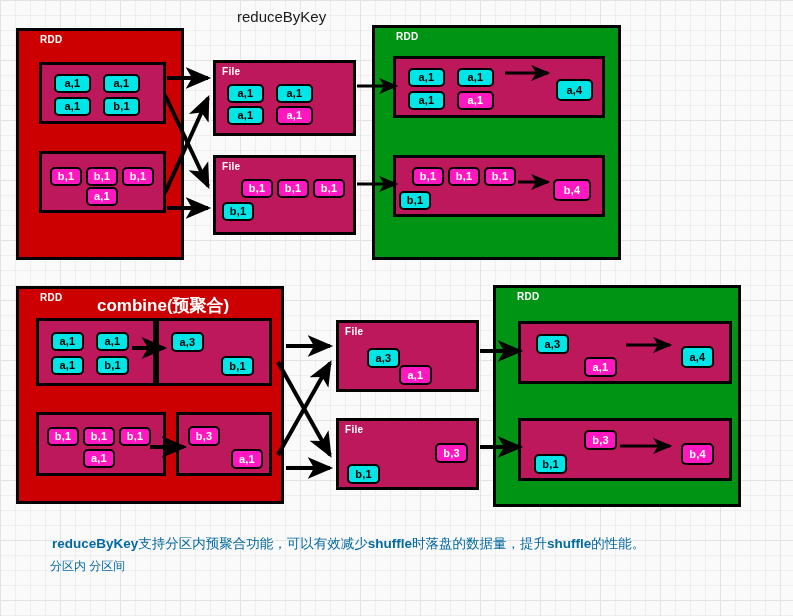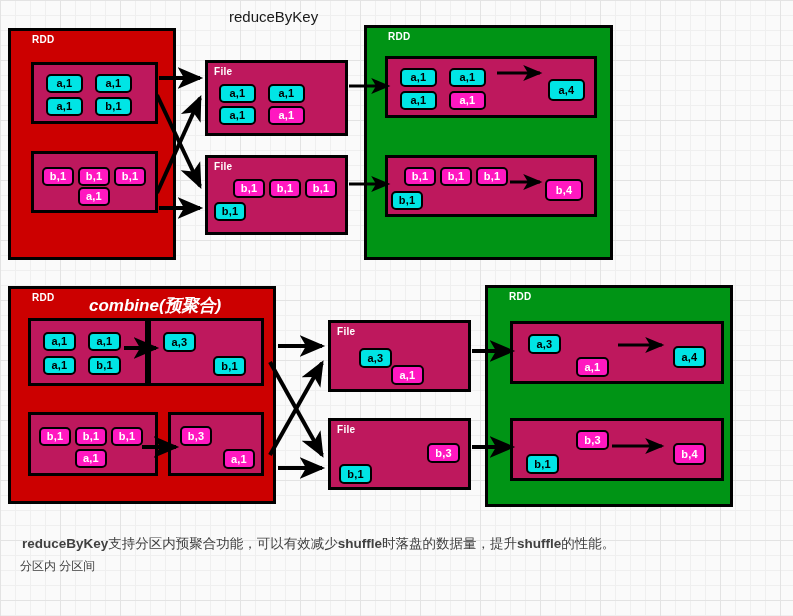--- a/index.html
+++ b/index.html
@@ -13,21 +13,21 @@
       linear-gradient(to bottom, #efefef 1px, transparent 1px);
     background-size:
       60px 60px,
       60px 60px,
       15px 15px,
       15px 15px;
     font-family:"Liberation Sans", sans-serif;
     overflow:hidden;
     position:relative;
   }
-  #stage{position:absolute;left:0;top:0;width:775px;height:616px;}
+  #stage{position:absolute;left:8px;top:0;width:775px;height:616px;}
 
   .abs{position:absolute;box-sizing:border-box;}
 
   
   .rdd{border:3px solid #000;}
   .rdd.red{background:#cc0000;}
   .rdd.green{background:#009415;}
   .rdd-label{
     position:absolute;left:6px;top:3px;color:#ffffff;
     font-size:10px;font-weight:bold;letter-spacing:0.3px;line-height:12px;padding-left:15px;
@@ -47,31 +47,30 @@
     display:flex;align-items:center;justify-content:center;
     font-size:11px;font-weight:bold;line-height:1;
     letter-spacing:0.2px;
   }
   .chip.cyan{background:#00e5e5;color:#000;}
   .chip.magenta{background:#ff18c0;color:#fff;}
 
   .combine-title{
     position:absolute;color:#ffffff;font-weight:bold;font-size:17px;
     white-space:nowrap;
-    font-style:italic;
   }
 
   .page-title{
     position:absolute;color:#1a1a1a;font-size:15px;white-space:nowrap;
   }
 
   svg.arrows{position:absolute;left:0;top:0;width:793px;height:616px;pointer-events:none;}
 
   .caption{
-    position:absolute;color:#404040;white-space:nowrap;
+    position:absolute;color:#0369a1;white-space:nowrap;margin-left:22px;
   }
   .cap1{font-size:13.5px;}
   .cap2{font-size:12px;}
   .cap3{font-size:13.5px;}
   .b{font-weight:bold;}
 </style>
 </head>
 <body>
 
 <div id="stage">

